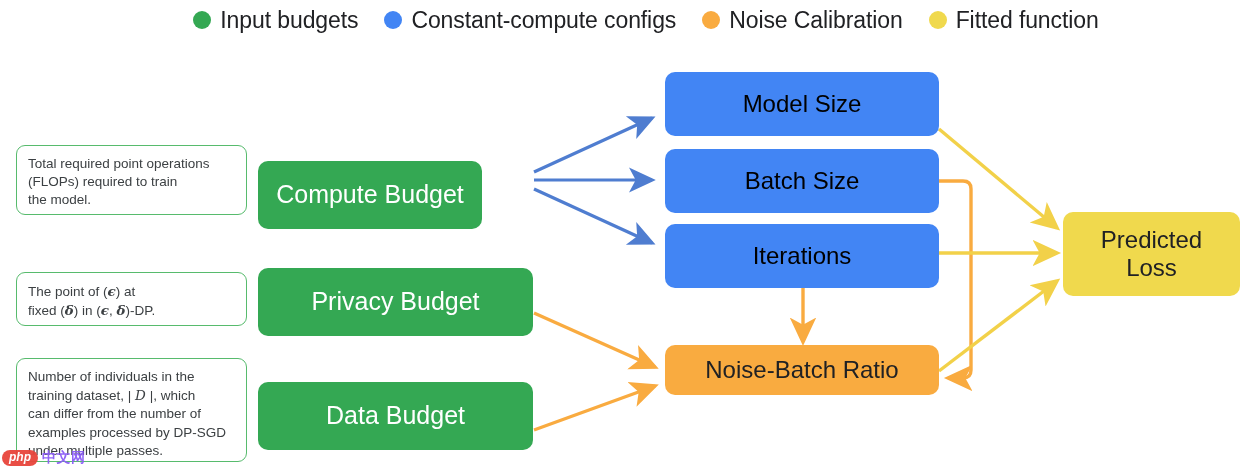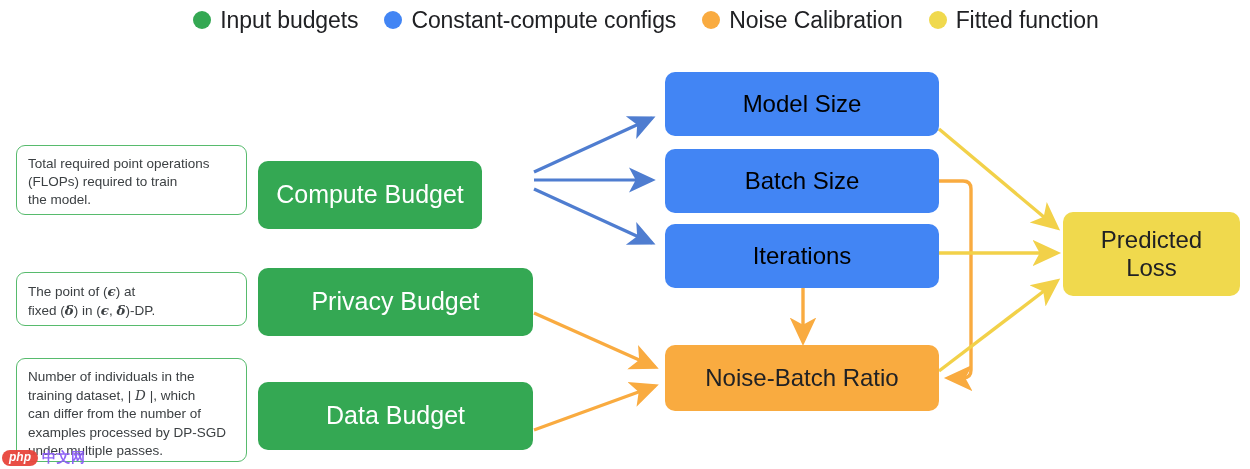--- a/index.html
+++ b/index.html
@@ -191,21 +191,21 @@
   <div class="node node-green" style="left:258px; top:268px; width:275px; height:68px;">Privacy Budget</div>
 
   <div class="node node-green" style="left:258px; top:382px; width:275px; height:68px;">Data Budget</div>
 
   <div class="node node-blue" style="left:665px; top:72px; width:274px; height:64px;">Model Size</div>
 
   <div class="node node-blue" style="left:665px; top:149px; width:274px; height:64px;">Batch Size</div>
 
   <div class="node node-blue" style="left:665px; top:224px; width:274px; height:64px;">Iterations</div>
 
-  <div class="node node-orange" style="left:665px; top:345px; width:274px; height:66px;">Noise-Batch Ratio</div>
+  <div class="node node-orange" style="left:665px; top:345px; width:274px; height:50px;">Noise-Batch Ratio</div>
 
   <div class="node node-yellow" style="left:1063px; top:212px; width:177px; height:84px; flex-direction:column;">
     <span>Predicted</span>
     <span>Loss</span>
   </div>
 
   <div id="watermark">
     <span class="wm-badge">php</span>
     <span class="wm-text">中文网</span>
   </div>

